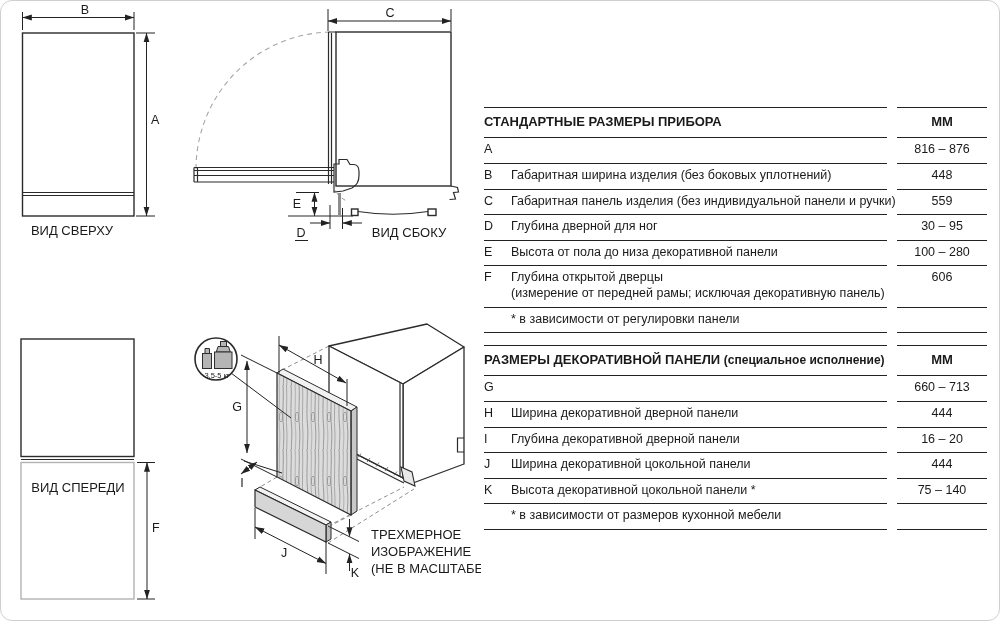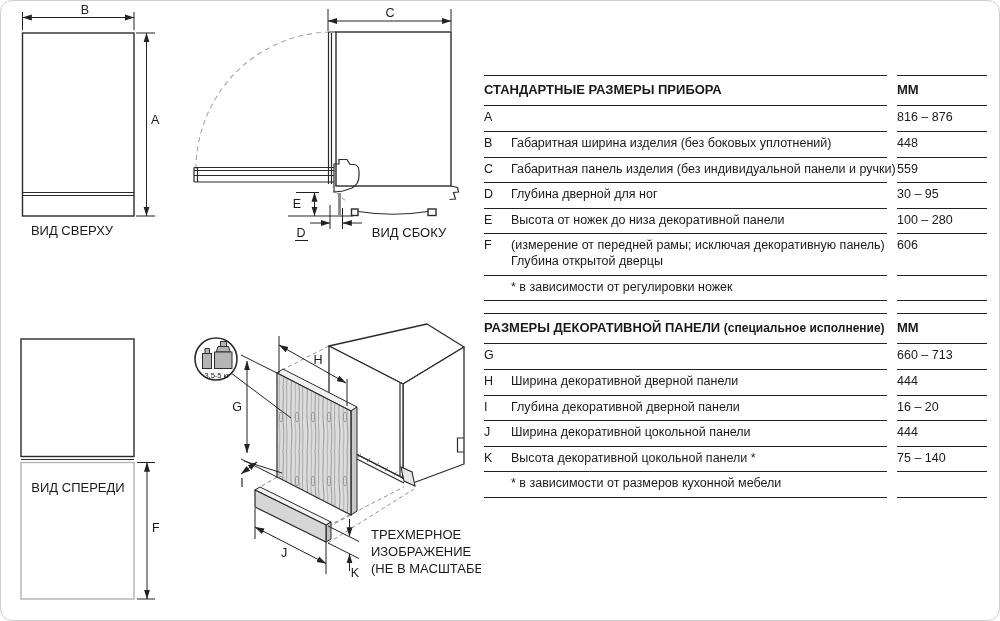--- a/index.html
+++ b/index.html
@@ -15,24 +15,24 @@
   .svg-tiny { font-size:7.5px; }
   .svg-cap3d { font-size:13px; }
 
   
   .dim-table { position:absolute; left:483px; width:503px; font-size:12.5px; line-height:1.25; }
   #table1 { top:74px; }
   #table2 { top:312px; }
   .t-row { display:flex; align-items:stretch; }
   .t-main { flex:1; display:flex; border-top:1.6px solid #222; padding:4px 0 5px; min-width:0; }
   .t-gap  { width:10px; flex:none; }
-  .t-val  { width:90px; flex:none; border-top:1.6px solid #222; padding:4px 0 5px; white-space:nowrap; }
+  .t-val  { width:90px; flex:none; border-top:1.6px solid #222; text-align:center; padding:4px 0 5px; white-space:nowrap; }
   .t-key  { width:27px; flex:none; }
   .t-label { flex:1; white-space:nowrap; }
-  .t-head .t-main, .t-head .t-val { font-weight:bold; font-size:13px; padding:6px 0 7px; }
+  .t-head .t-main, .t-head .t-val { font-weight:bold; font-size:13px; padding:6px 0 7px;margin-top:32px; }
   .t-title { white-space:nowrap; }
   .t-suffix { font-size:12px; }
   .t-foot .t-main { padding-left:27px; }
   .t-end .t-main, .t-end .t-val { padding:0; height:0; }
 </style>
 </head>
 <body>
 
 <div class="stage">
 
@@ -222,39 +222,39 @@
       <div class="t-main">
           <div class="t-key">D</div>
           <div class="t-label">Глубина дверной для ног</div>
         </div>
       <div class="t-gap"></div>
       <div class="t-val">30 – 95</div>
     </div>
     <div class="t-row">
       <div class="t-main">
           <div class="t-key">E</div>
-          <div class="t-label">Высота от ножек до низа декоративной панели</div>
+          <div class="t-label">Высота от пола до низа декоративной панели</div>
         </div>
       <div class="t-gap"></div>
       <div class="t-val">100 – 280</div>
     </div>
     <div class="t-row">
       <div class="t-main">
           <div class="t-key">F</div>
         <div class="t-label">
+          <div>Глубина открытой дверцы</div>
           <div>(измерение от передней рамы; исключая декоративную панель)</div>
-          <div>Глубина открытой дверцы</div>
         </div>
       </div>
       <div class="t-gap"></div>
       <div class="t-val">606</div>
     </div>
     <div class="t-row t-foot">
       <div class="t-main">
-          <div>* в зависимости от регулировки ножек</div>
+          <div>* в зависимости от регулировки панели</div>
         </div>
       <div class="t-gap"></div>
       <div class="t-val"></div>
     </div>
     <div class="t-row t-end">
       <div class="t-main"></div>
         <div class="t-gap"></div>
         <div class="t-val"></div>
     </div>
   </div>

